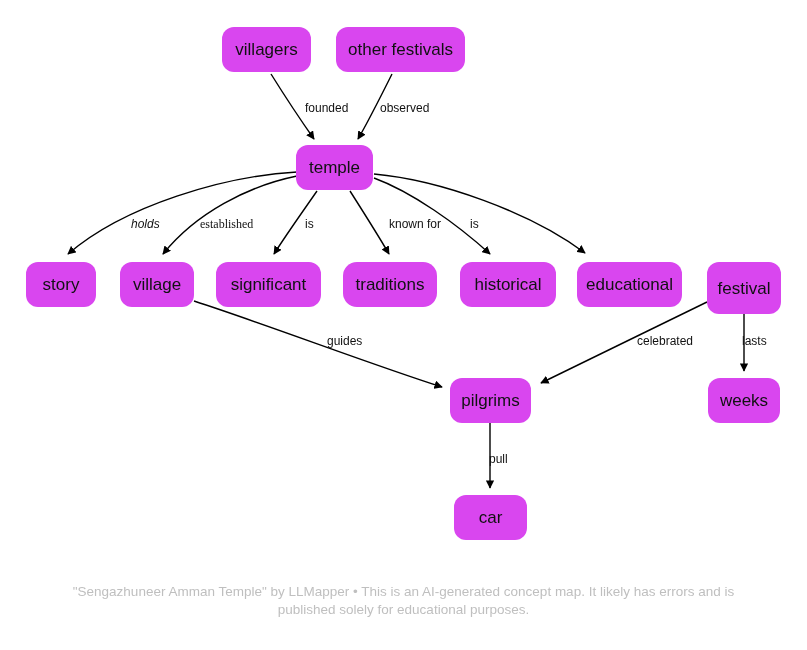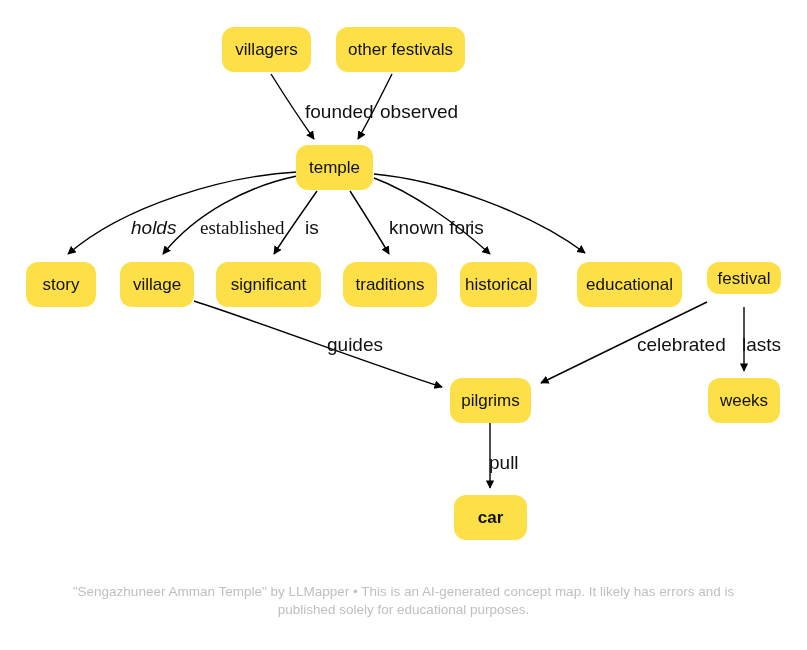--- a/index.html
+++ b/index.html
@@ -22,36 +22,36 @@
   #edge-layer {
     position: absolute;
     left: 0;
     top: 0;
     width: 807px;
     height: 650px;
   }
   .node {
     position: absolute;
     box-sizing: border-box;
-    background: #fde047;
+    background: #d946ef;
     border-radius: 12px;
     display: flex;
     align-items: center;
     justify-content: center;
     color: #111111;
     font-size: 17px;
     font-family: "Liberation Sans", sans-serif;
     line-height: 1;
     white-space: nowrap;
     z-index: 2;
   }
   .edge-label {
     position: absolute;
     color: #111111;
-    font-size: 19px;
+    font-size: 12px;
     font-family: "Liberation Sans", sans-serif;
     line-height: 1;
     white-space: nowrap;
     background: transparent;
     z-index: 3;
   }
   #footer {
     position: absolute;
     left: 0;
     top: 583px;
@@ -117,36 +117,36 @@
   </div>
   <div class="node" style="left:120px;top:262px;width:74px;height:45px;">
     <span>village</span>
   </div>
   <div class="node" style="left:216px;top:262px;width:105px;height:45px;">
     <span>significant</span>
   </div>
   <div class="node" style="left:343px;top:262px;width:94px;height:45px;border-radius:14px;">
     <span>traditions</span>
   </div>
-  <div class="node" style="left:460px;top:262px;width:77px;height:45px;align-items:center;">
+  <div class="node" style="left:460px;top:262px;width:96px;height:45px;align-items:center;">
     <span>historical</span>
   </div>
   <div class="node" style="left:577px;top:262px;width:105px;height:45px;">
     <span>educational</span>
   </div>
-  <div class="node" style="left:707px;top:262px;width:74px;height:32px;">
+  <div class="node" style="left:707px;top:262px;width:74px;height:52px;">
     <span>festival</span>
   </div>
   <div class="node" style="left:450px;top:378px;width:81px;height:45px;">
     <span>pilgrims</span>
   </div>
   <div class="node" style="left:708px;top:378px;width:72px;height:45px;">
     <span>weeks</span>
   </div>
-  <div class="node" style="left:454px;top:495px;width:73px;height:45px;font-weight:bold;">
+  <div class="node" style="left:454px;top:495px;width:73px;height:45px;">
     <span>car</span>
   </div>
 
   <div class="edge-label" style="left:305px;top:102px;">founded</div>
   <div class="edge-label" style="left:380px;top:102px;">observed</div>
   <div class="edge-label" style="left:131px;top:218px;font-style:italic;">holds</div>
   <div class="edge-label" style="left:200px;top:218px;font-family:Liberation Serif, serif;">established</div>
   <div class="edge-label" style="left:305px;top:218px;">is</div>
   <div class="edge-label" style="left:365px;top:218px;margin-left:24px;">known for</div>
   <div class="edge-label" style="left:470px;top:218px;">is</div>

